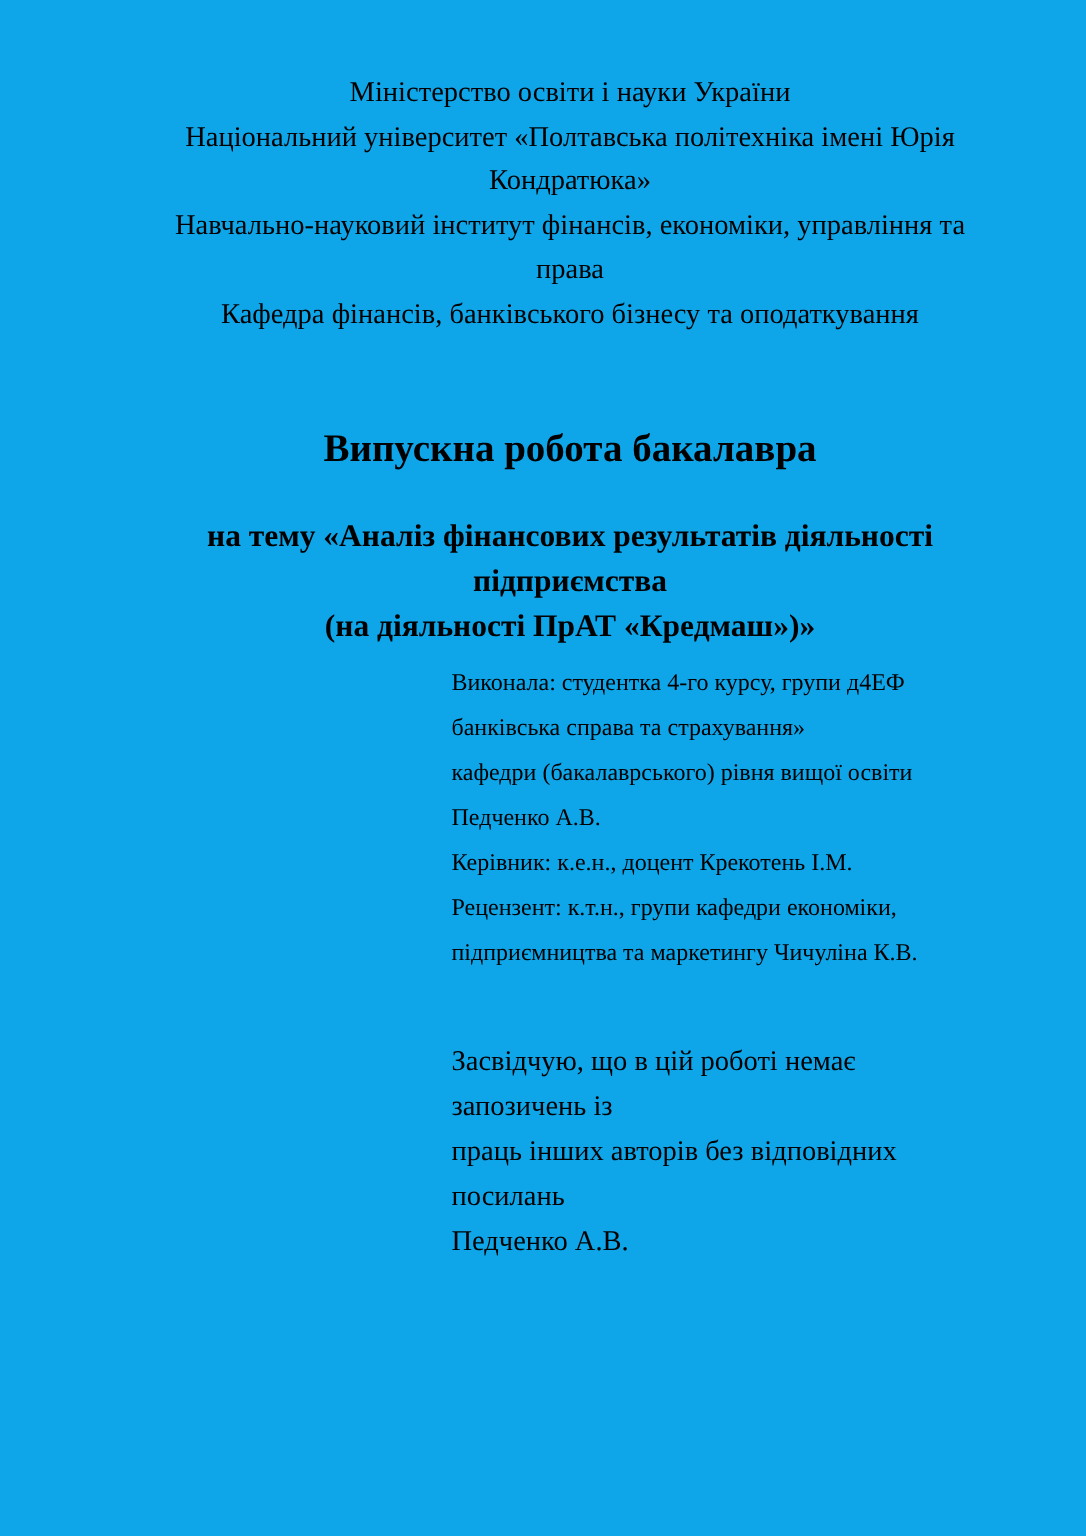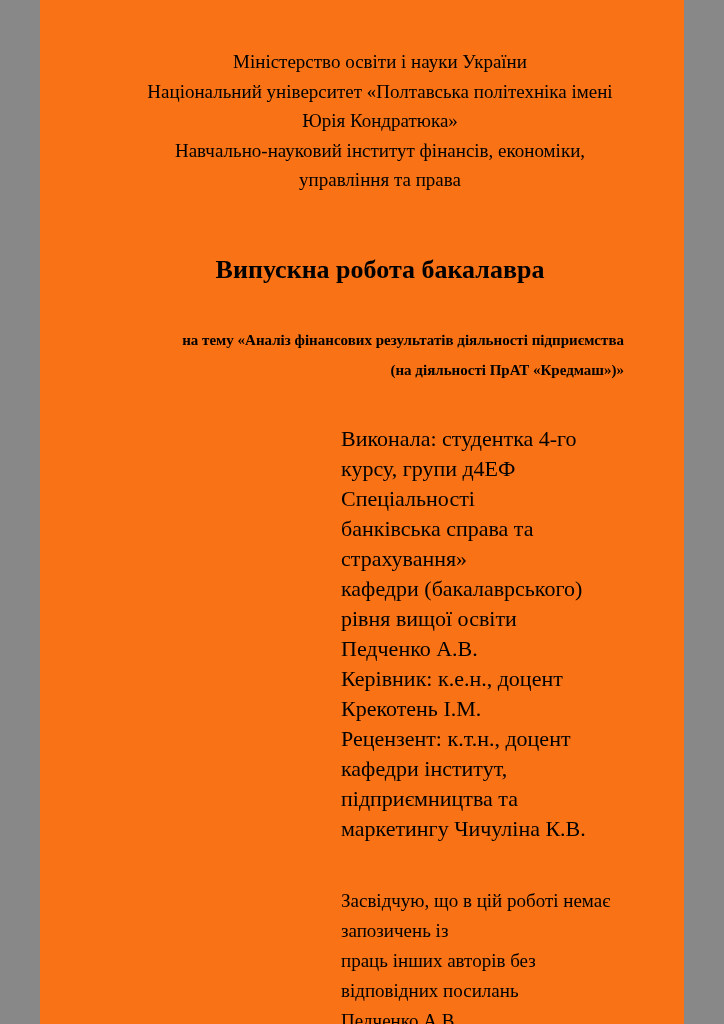--- a/index.html
+++ b/index.html
@@ -1,22 +1,22 @@
 <!DOCTYPE html>
 <html><head>
 <meta charset="utf-8">
 <style>
   * { margin: 0; padding: 0; box-sizing: border-box; }
   html, body { background: #888; }
   .page {
     position: relative;
-    width: 644px;
+    width: 724px;
     height: 1024px;
     margin: 0 auto;
-    background: #f97316;
+    background: #0ea5e9;
     color: #000000;
     font-family: "Liberation Serif", "DejaVu Serif", serif;
     overflow: hidden;
   }
   .content {
     margin-left: 96px;
     margin-right: 60px; 
   }
   .header-block {
     padding-top: 47px;
@@ -25,66 +25,66 @@
     line-height: 29.5px;
   }
   .thesis-title {
     margin-top: 59px;
     text-align: center;
     font-size: 26px;
     font-weight: bold;
     line-height: 32px;
   }
   .theme-block {
-    margin-top: 39px;
-    text-align: right;
-    font-size: 15px;
+    margin-top: 27px;
+    text-align: center;
+    font-size: 21px;
     font-weight: bold;
     line-height: 30px;
   }
   .details-block {
-    margin-top: 39px;
+    margin-top: 9px;
     margin-left: 205px;
-    font-size: 22px;
+    font-size: 16px;
     line-height: 30px;
   }
   .declaration-block {
     margin-top: 42px;
     margin-left: 205px;
     font-size: 19px;
     line-height: 30px;
   }
 </style>
 </head>
 <body>
 
 <div class="page">
   <div class="content">
 
     <div class="header-block">
       <div>Міністерство освіти і науки України</div>
       <div>Національний університет «Полтавська політехніка імені Юрія Кондратюка»</div>
       <div>Навчально-науковий інститут фінансів, економіки, управління та права</div>
+      <div>Кафедра фінансів, банківського бізнесу та оподаткування</div>
     </div>
 
     <div class="thesis-title">Випускна робота бакалавра</div>
 
     <div class="theme-block">
       <div>на тему «Аналіз фінансових результатів діяльності підприємства</div>
       <div>(на діяльності ПрАТ «Кредмаш»)»</div>
     </div>
 
     <div class="details-block">
       <div>Виконала: студентка 4-го курсу, групи д4ЕФ</div>
-      <div>Спеціальності</div>
       <div>банківська справа та страхування»</div>
       <div>кафедри (бакалаврського) рівня вищої освіти</div>
       <div>Педченко А.В.</div>
       <div>Керівник: к.е.н., доцент Крекотень І.М.</div>
-      <div>Рецензент: к.т.н., доцент кафедри інститут,</div>
+      <div>Рецензент: к.т.н., групи кафедри економіки,</div>
       <div>підприємництва та маркетингу Чичуліна К.В.</div>
     </div>
 
     <div class="declaration-block">
       <div>Засвідчую, що в цій роботі немає запозичень із</div>
       <div>праць інших авторів без відповідних посилань</div>
       <div>Педченко А.В.</div>
 
     </div>
 

